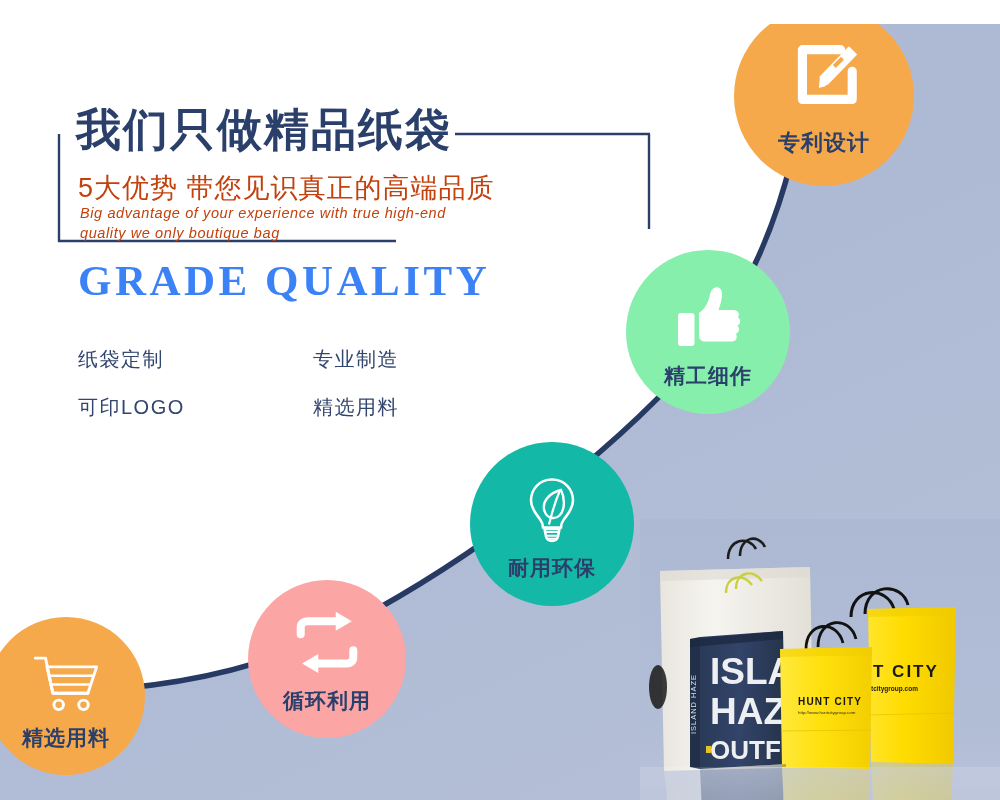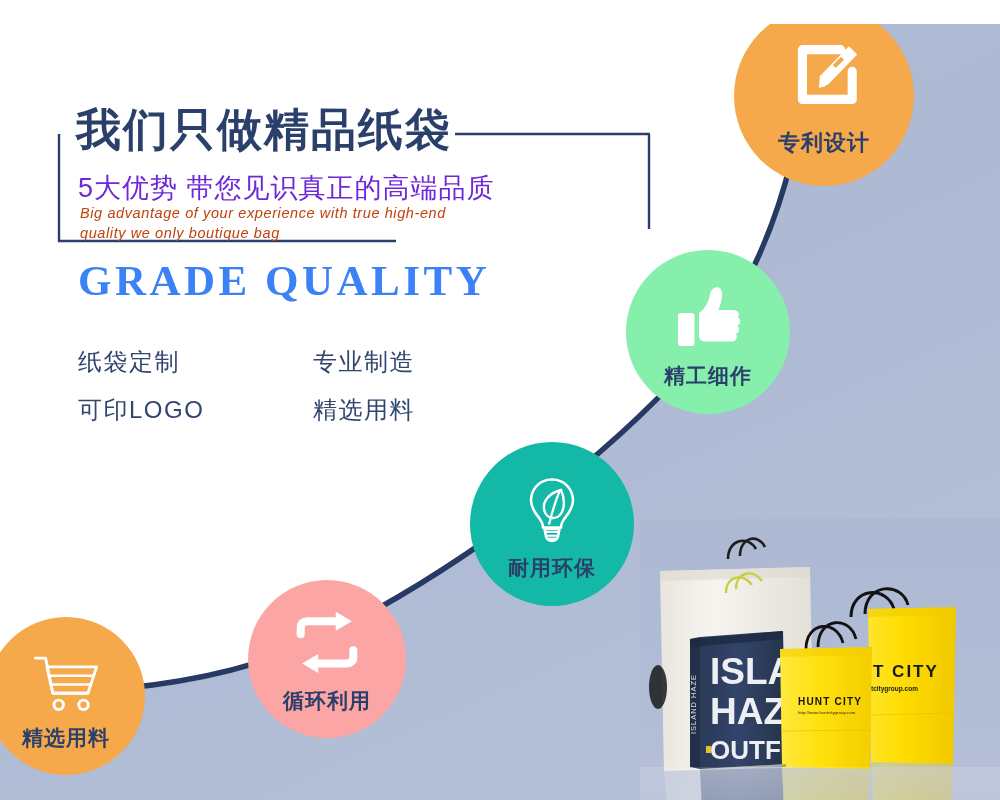--- a/index.html
+++ b/index.html
@@ -17,37 +17,37 @@
   
   .frame { position:absolute; left:0; top:0; width:1000px; height:800px; pointer-events:none; }
 
   .headline {
     position:absolute; left:76px; top:82px;
     font-size:45px; font-weight:bold; letter-spacing:2px;
     color:#2B3F6B; line-height:1.05; white-space:nowrap;
   }
   .subhead {
     position:absolute; left:78px; top:146px;
-    font-size:27px; color:#6d28d9; white-space:nowrap; letter-spacing:1px;
+    font-size:27px; color:#c2410c; white-space:nowrap; letter-spacing:1px;
   }
   .engline {
     position:absolute; left:80px; top:180px;
     font-size:14.5px; color:#c2410c; line-height:1.35;
     letter-spacing:0.6px; white-space:pre-line;font-style:italic;
   }
   .grade {
     position:absolute; left:78px; top:232px;
     font-family:"Liberation Serif","DejaVu Serif",serif;
     font-size:43px; font-weight:bold; color:#3b82f6;
     letter-spacing:3.5px; white-space:nowrap;
   }
 
   
   .feat {
-    position:absolute; font-size:24px; color:#32456f;
+    position:absolute; font-size:20px; color:#32456f;
     letter-spacing:1.5px; white-space:nowrap;
   }
   .feat-0 { left:78px;  top:322px; }
   .feat-1 { left:313px; top:322px; }
   .feat-2 { left:78px;  top:370px; }
   .feat-3 { left:313px; top:370px; }
 
   
   .badge { position:absolute; border-radius:50%; }
   .badge-label {

